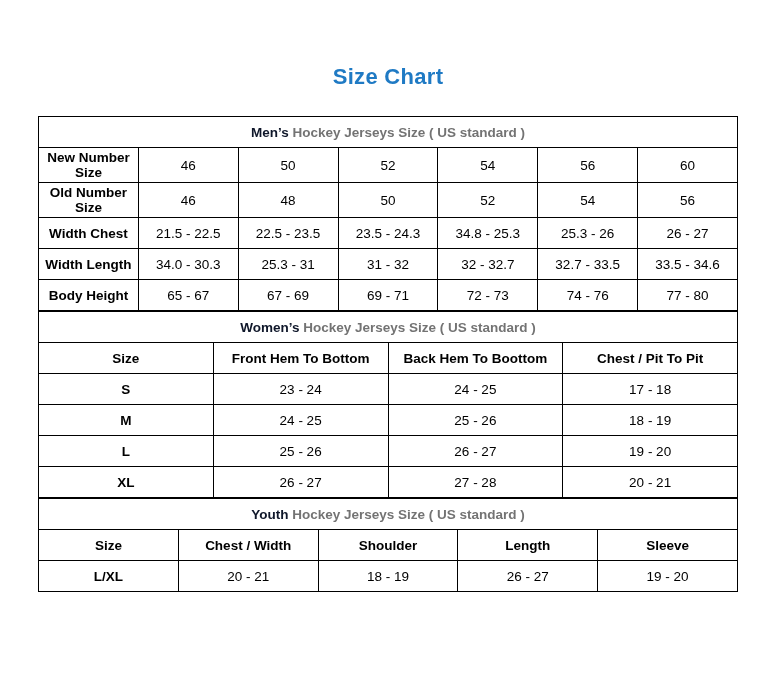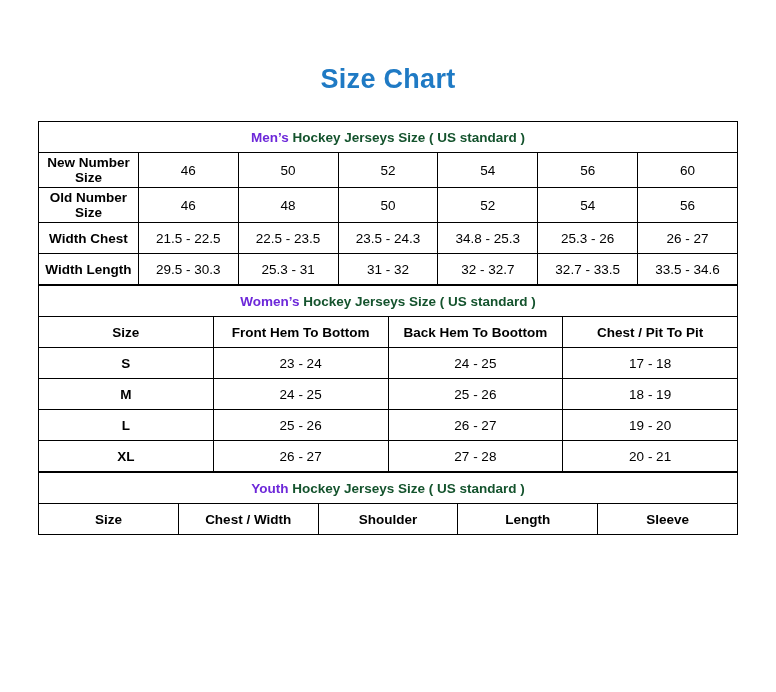--- a/index.html
+++ b/index.html
@@ -16,21 +16,21 @@
   }
   .page {
     width: 776px;
     height: 692px;
     position: relative;
     box-sizing: border-box;
   }
   .title {
     text-align: center;
     color: #1f7ac4;
-    font-size: 27px;
+    font-size: 22px;
     font-weight: bold;
     padding-top: 64px;
     letter-spacing: 0.3px;
   }
   .chart-wrap {
     margin: 26px 38px 0 38px;
   }
   table.size-table {
     width: 700px;
     border-collapse: collapse;
@@ -45,25 +45,25 @@
     vertical-align: middle;
     background: #ffffff;
   }
   td.section-header {
     background: #ffff00;
     font-weight: normal;
     font-size: 14.5px;
     height: 30px;
   }
   td.section-header .hl {
-    color: #6d28d9;
+    color: #0f172a;
     font-weight: bold;
   }
   td.section-header .rest {
-    color: #14532d;
+    color: #737373;
     font-weight: bold;
   }
   td.col-head {
     font-weight: bold;
   }
   td.row-head {
     font-weight: bold;
   }
   td.row-head-bold {
     font-weight: bold;
@@ -107,27 +107,36 @@
           <td class="row-head">Width Chest</td>
           <td>21.5 - 22.5</td>
           <td>22.5 - 23.5</td>
           <td>23.5 - 24.3</td>
           <td>34.8 - 25.3</td>
           <td>25.3 - 26</td>
           <td>26 - 27</td>
         </tr>
         <tr>
           <td class="row-head">Width Length</td>
-          <td>29.5 - 30.3</td>
+          <td>34.0 - 30.3</td>
           <td>25.3 - 31</td>
           <td>31 - 32</td>
           <td>32 - 32.7</td>
           <td>32.7 - 33.5</td>
           <td>33.5 - 34.6</td>
         </tr>
+        <tr>
+          <td class="row-head">Body Height</td>
+          <td>65 - 67</td>
+          <td>67 - 69</td>
+          <td>69 - 71</td>
+          <td>72 - 73</td>
+          <td>74 - 76</td>
+          <td>77 - 80</td>
+        </tr>
       </tbody>
     </table>
 
     <table class="size-table">
       <tbody>
         <tr>
           <td class="section-header" colspan="4">
             <span class="hl">Women’s</span><span class="rest"> Hockey Jerseys Size ( US standard )</span>
           </td>
         </tr>
@@ -171,17 +180,24 @@
             <span class="hl">Youth</span><span class="rest"> Hockey Jerseys Size ( US standard )</span>
           </td>
         </tr>
         <tr>
           <td class="col-head" style="width:148px">Size</td>
           <td class="col-head" style="width:138px">Chest / Width</td>
           <td class="col-head" style="width:138px">Shoulder</td>
           <td class="col-head" style="width:138px">Length</td>
           <td class="col-head" style="width:138px">Sleeve</td>
         </tr>
+        <tr>
+          <td class="row-head-bold">L/XL</td>
+          <td>20 - 21</td>
+          <td>18 - 19</td>
+          <td>26 - 27</td>
+          <td>19 - 20</td>
+        </tr>
       </tbody>
     </table>
 
   </div>
 </div>
 
 </body></html>

